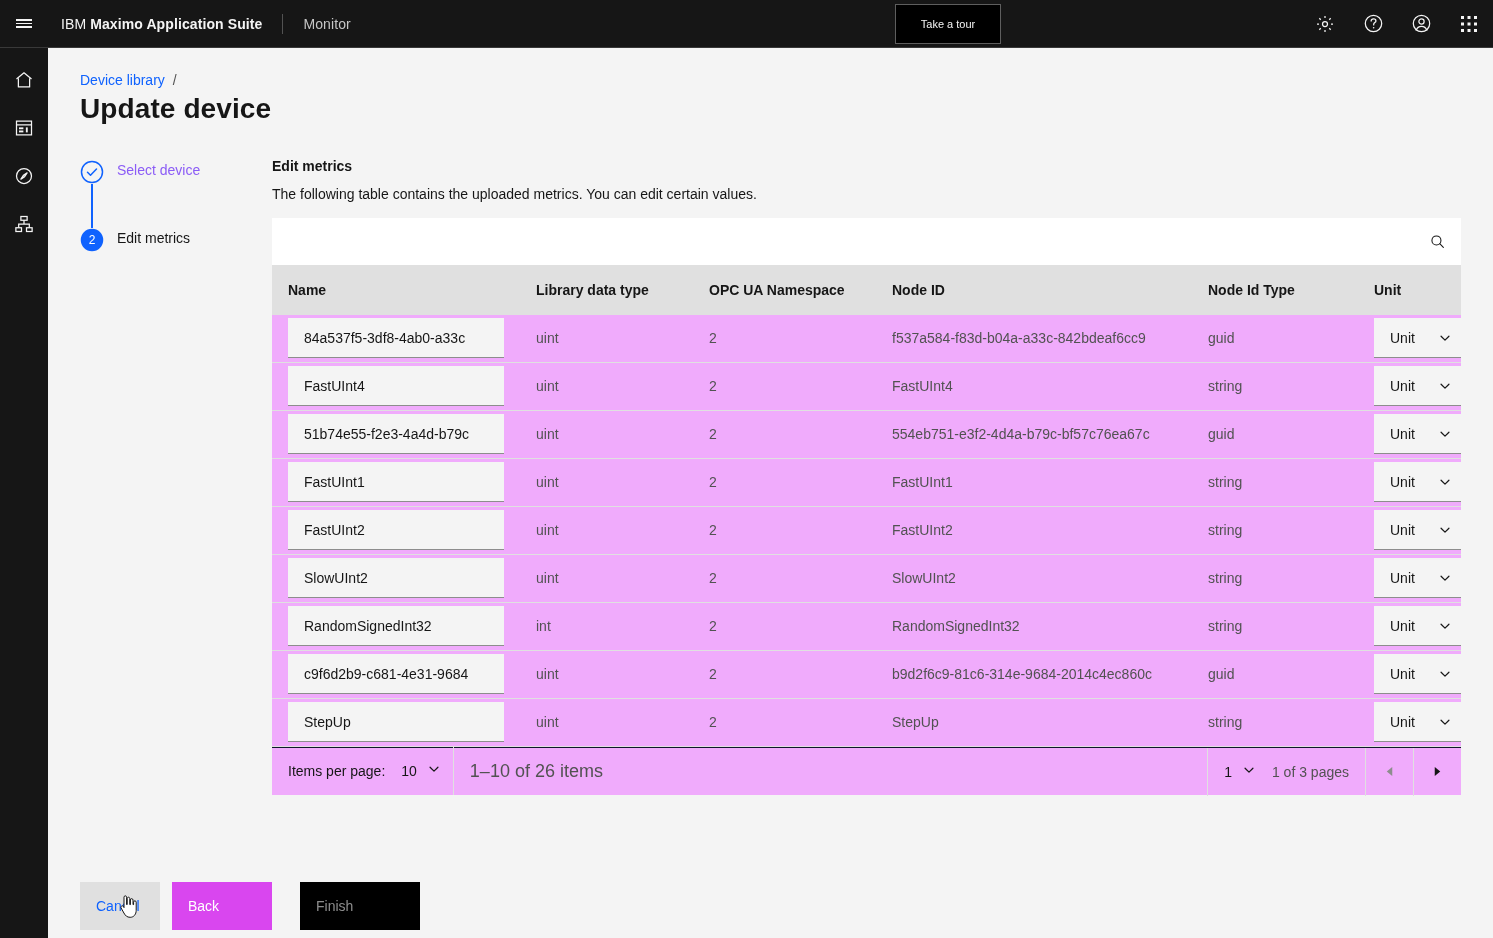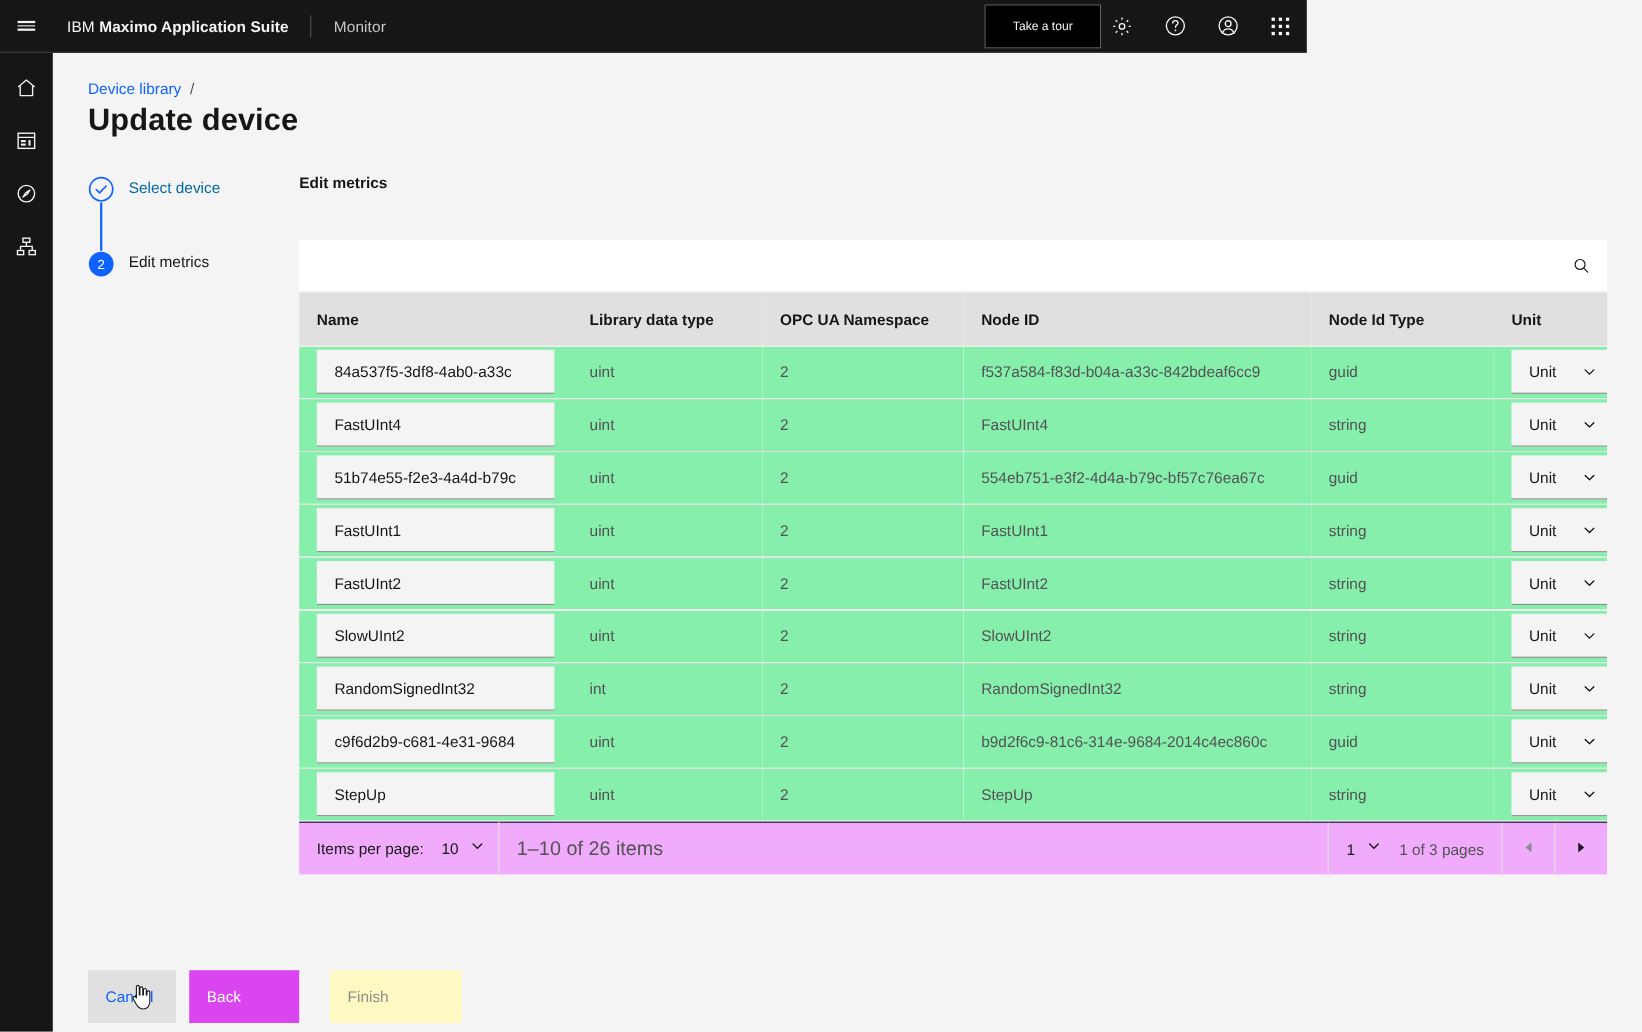--- a/index.html
+++ b/index.html
@@ -6,21 +6,21 @@
   html, body {
     width: 1493px; height: 938px;
     font-family: "Liberation Sans", sans-serif;
     background: #f4f4f4;
     overflow: hidden;
   }
   body { position: relative; }
 
   
   #header {
-    position: absolute; top: 0; left: 0; width: 1188px; height: 48px;
+    position: absolute; top: 0; left: 0; width: 1493px; height: 48px;
     background: #161616; display: flex; align-items: center;
     border-bottom: 1px solid #393939; z-index: 40;
   }
   .hamburger-btn {
     width: 48px; height: 47px; display: flex; align-items: center; justify-content: center;
   }
   .hamburger-btn .bar { display: block; width: 16px; height: 1.6px; background: #f4f4f4; margin: 2.2px 0; }
   .brand {
     color: #f4f4f4; font-size: 14px; letter-spacing: .1px;
     padding-left: 13px; white-space: nowrap;
@@ -82,21 +82,21 @@
   .step:last-child { height: auto; }
   .step-marker {
     position: absolute; left: 0; top: 0; width: 24px; height: 24px;
   }
   .step-line {
     position: absolute; left: 11px; top: 24px; width: 1.5px; height: 44px;
     background: #0f62fe;
   }
   .step-label {
     position: absolute; left: 37px; top: 2px;
-    font-size: 14px; color: #0369a1; white-space: nowrap;
+    font-size: 14px; color: #8b5cf6; white-space: nowrap;
   }
   .step.current .step-label { color: #161616; }
 
   
   #table-card {
     position: absolute; left: 224px; top: 170px;
     width: 1189px;
     background: #ffffff;
   }
   .table-header-block {
@@ -125,21 +125,21 @@
   col.c-dtype  { width: 173px; }
   col.c-ns     { width: 183px; }
   col.c-nodeid { width: 316px; }
   col.c-idtype { width: 166px; }
   col.c-unit   { width: 103px; }
 
   table.metrics tbody td {
     height: 48px; font-size: 14px; color: #525252;
     padding: 0 16px; vertical-align: middle;
     border-bottom: 1px solid #e0e0e0;
-    background: #86efac;
+    background: #f0abfc;
     white-space: nowrap; overflow: hidden; text-overflow: ellipsis;
   }
   table.metrics tbody td.cell-input { padding: 0 16px 0 16px; }
   table.metrics tbody tr:last-child td { border-bottom: 1px solid #e0e0e0; }
 
   .txt-input {
     width: 100%; height: 40px;
     background: #f4f4f4; border: none; border-bottom: 1px solid #8d8d8d;
     font-family: "Liberation Sans", sans-serif; font-size: 14px; color: #161616;
     padding: 0 16px; outline: none;
@@ -185,21 +185,21 @@
     position: absolute; left: 0; bottom: 0; width: 1445px; height: 64px;
   }
   .btn {
     position: absolute; top: 8px; height: 48px;
     font-family: "Liberation Sans", sans-serif; font-size: 14px;
     border: none; display: flex; align-items: center;
     padding-left: 16px; cursor: pointer; text-align: left;
   }
   .btn-cancel { left: 32px; width: 80px; background: #e0e0e0; color: #0f62fe; }
   .btn-back   { left: 124px; width: 100px; background: #d946ef; color: #ffffff; }
-  .btn-finish { left: 252px; width: 120px; background: #fef9c3; color: #8d8d8d; cursor: not-allowed; }
+  .btn-finish { left: 252px; width: 120px; background: #000000; color: #8d8d8d; cursor: not-allowed; }
 
   .cursor-hand {
     position: absolute; left: 119px; top: 895px; z-index: 60; pointer-events: none;
   }
 </style>
 </head>
 <body>
 
 <div id="header">
   <div class="hamburger-btn">
@@ -325,20 +325,21 @@
           <circle cx="12" cy="12" r="10.5" stroke="#0f62fe" stroke-width="1.5" fill="#0f62fe"></circle>
           <text x="12" y="16.2" text-anchor="middle" font-family="Liberation Sans, sans-serif" font-size="12" fill="#ffffff">2</text>
         </svg>
       </span>
       <span class="step-label">Edit metrics</span>
     </div>
   </div>
 
   <div class="table-header-block">
     <div class="tbl-heading">Edit metrics</div>
+    <div class="tbl-subheading">The following table contains the uploaded metrics. You can edit certain values.</div>
   </div>
 
   <div id="table-card">
 
     <div class="toolbar">
       <div class="search-btn">
         <svg width="17" height="17" viewBox="0 0 32 32" fill="none" stroke="#161616" stroke-width="2">
           <circle cx="14" cy="14" r="8.5"></circle>
           <path d="M20.2 20.2L27 27" stroke-linecap="round"></path>
         </svg>

